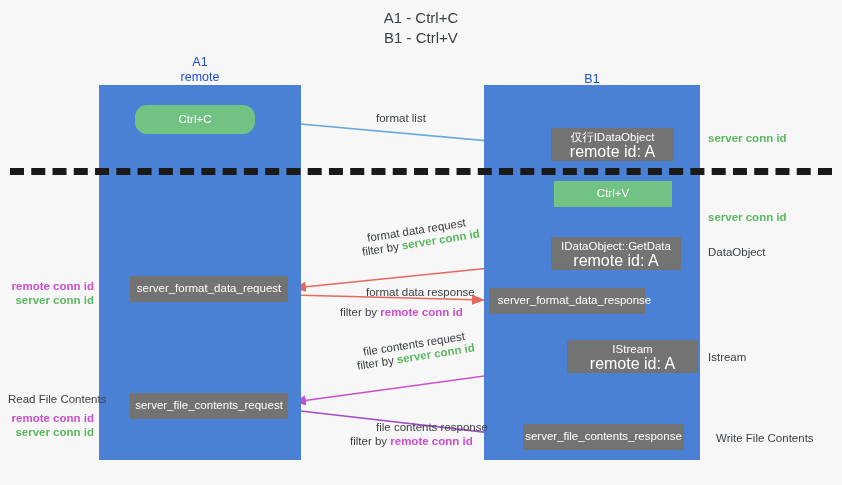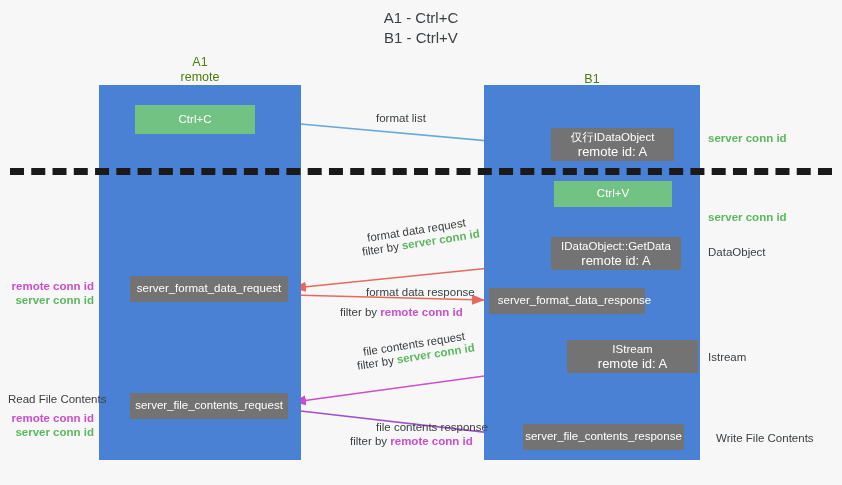--- a/index.html
+++ b/index.html
@@ -9,37 +9,37 @@
   .abs{position:absolute;}
   #svg-layer{position:absolute;left:0;top:0;width:842px;height:485px;overflow:visible;}
 
   
   .title{left:0;top:8px;width:842px;text-align:center;font-size:15px;line-height:20px;color:#3c4043;}
 
   
   .lane{background:#4a81d4;}
   #lane-a1{left:99px;top:85px;width:202px;height:375px;}
   #lane-b1{left:484px;top:85px;width:216px;height:375px;}
-  .lane-head{text-align:center;font-size:12.5px;line-height:15px;color:#4d7c0f;}
+  .lane-head{text-align:center;font-size:12.5px;line-height:15px;color:#1d4ed8;}
   #head-a1{left:99px;top:55px;width:202px;}
   #head-b1{left:484px;top:72px;width:216px;}
 
   
   #divider{left:10px;top:168px;width:822px;height:0;
             border-top:7px dashed #1a1a1a;}
 
   
   .node{box-sizing:border-box;display:flex;flex-direction:column;
         align-items:center;justify-content:center;color:#ffffff;
         font-size:11.5px;line-height:13.5px;text-align:center;}
   .node.green{background:#72c283;}
   .node.orange{background:#737373;}
-  .node .l2{font-size:13px;}
-
-  #n-ctrlc{left:135px;top:105px;width:120px;height:29px;}
+  .node .l2{font-size:16px;}
+
+  #n-ctrlc{left:135px;top:105px;width:120px;height:29px;border-radius:12px;}
   #n-idataobject{left:551px;top:128px;width:123px;height:33px;}
   #n-ctrlv{left:554px;top:181px;width:118px;height:26px;}
   #n-getdata{left:551px;top:237px;width:130px;height:33px;}
   #n-fmtreq{left:130px;top:276px;width:158px;height:26px;}
   #n-fmtresp{left:489px;top:288px;width:156px;height:26px;padding-left:15px;}
   #n-istream{left:567px;top:340px;width:131px;height:33px;}
   #n-filereq{left:130px;top:393px;width:158px;height:26px;}
   #n-fileresp{left:523px;top:424px;width:161px;height:26px;}
 
   

